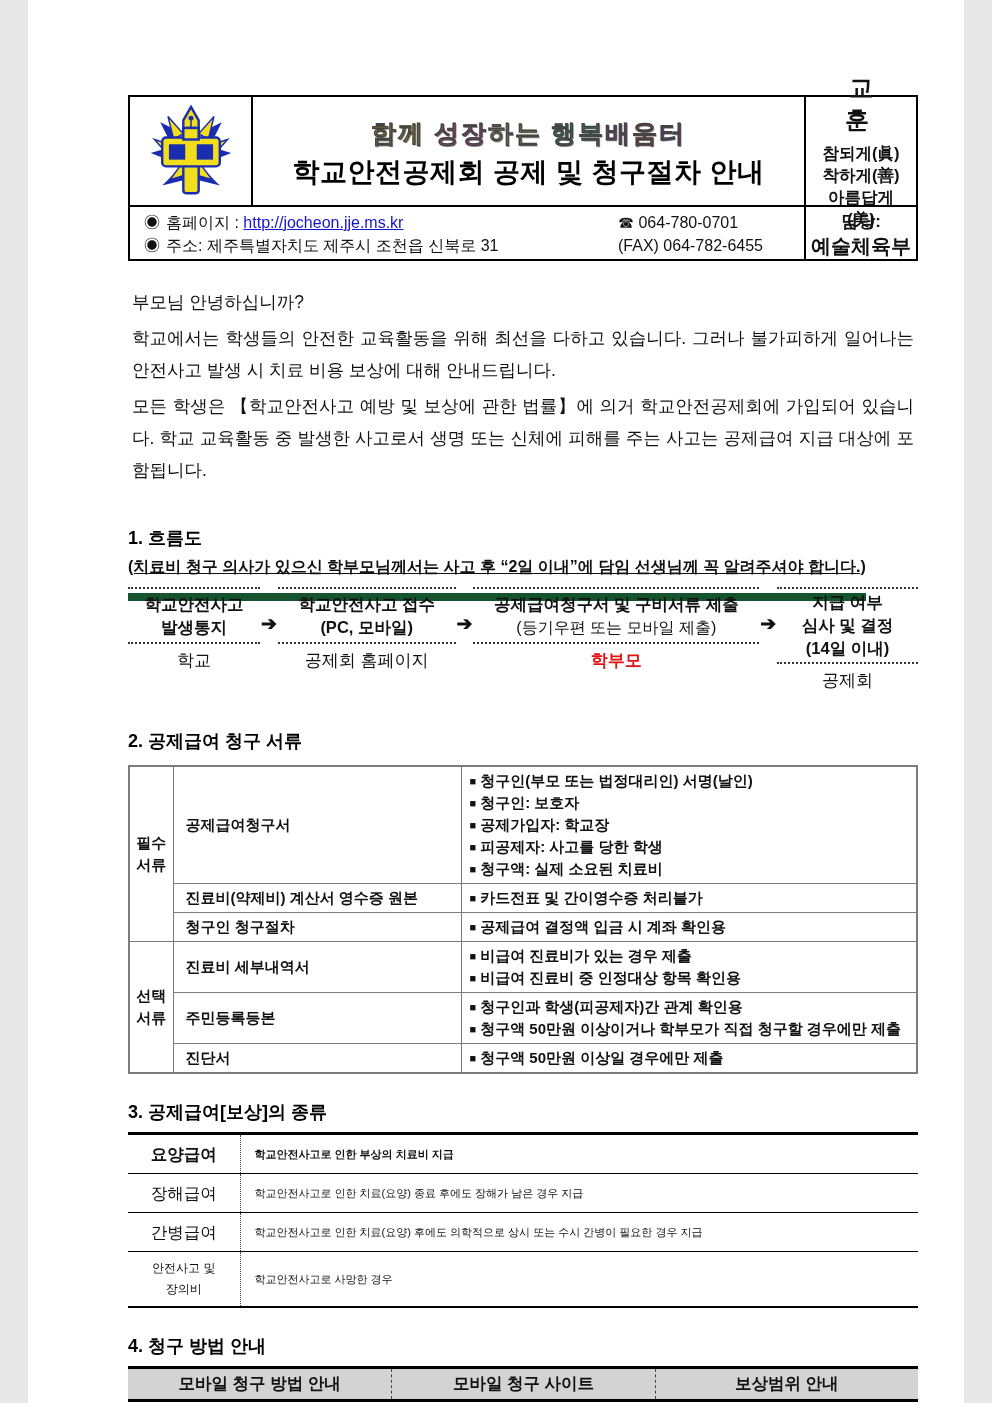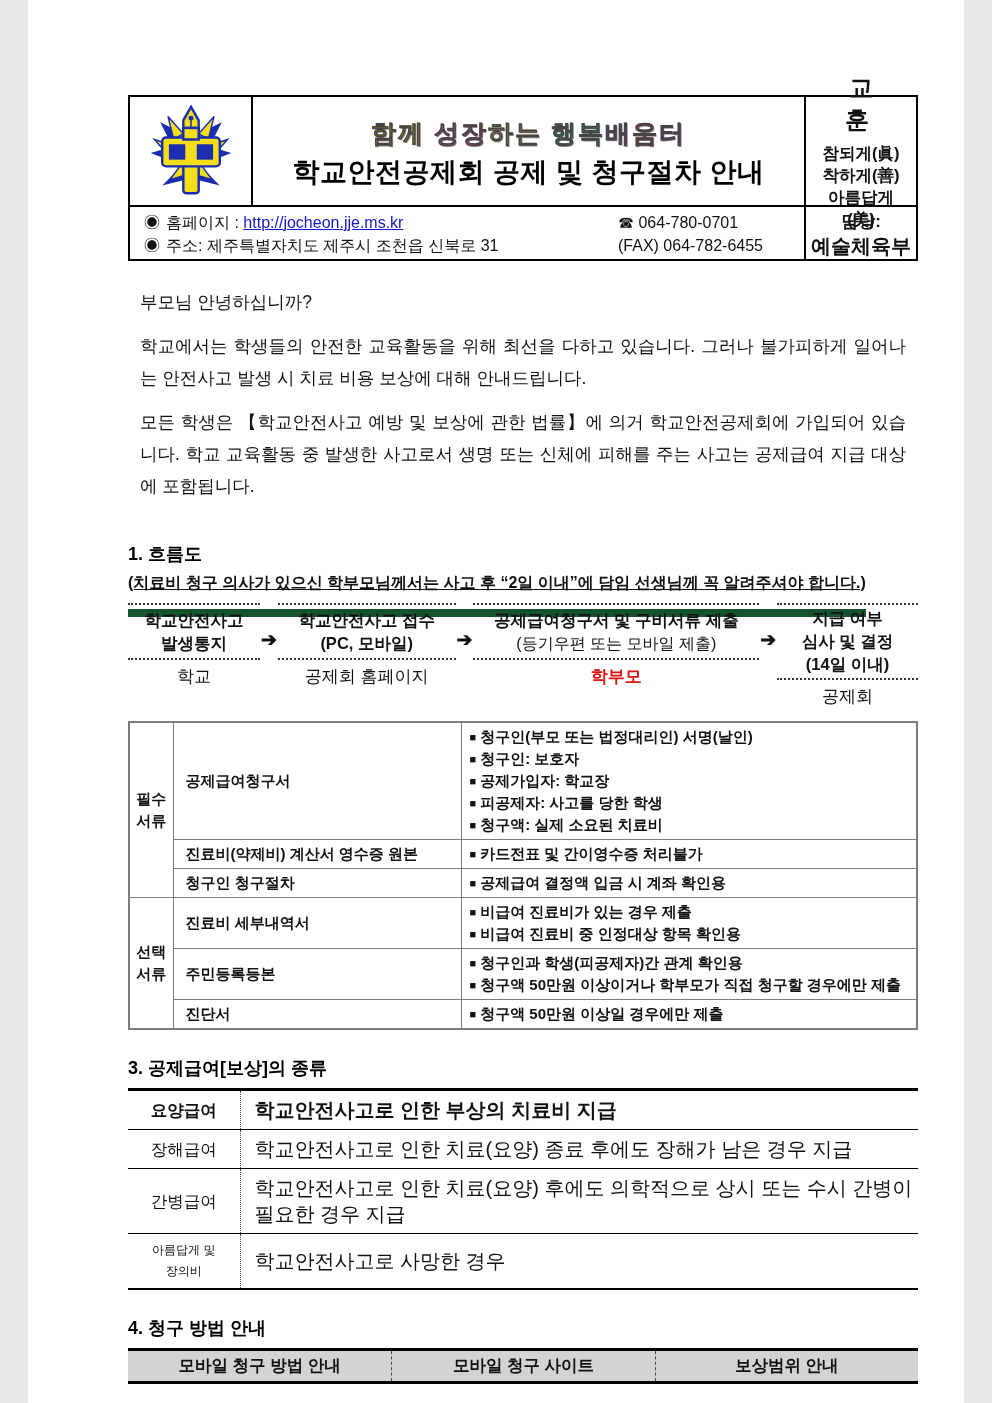--- a/index.html
+++ b/index.html
@@ -31,21 +31,21 @@
   .bullet-ico { margin-right:6px; }
   .homepage-link { color:#1414cc; text-decoration:underline; }
   .hdr-manager { grid-row:2; grid-column:3; border-left:2px solid #000; border-top:2px solid #000;
                  text-align:center; display:flex; flex-direction:column; justify-content:space-between;
                  padding:3px 0 3px 0; }
   .manager-label { font-size:17px; font-weight:bold; }
   .manager-value { font-size:20px; font-weight:bold; }
 
   
   .intro { margin-top:25px; font-size:17.5px; line-height:32px; text-align:justify; }
-  .intro p { margin:12px; }
+  .intro p { margin:4px; }
 
   
   .sec-h { font-size:18px; font-weight:bold; color:#000; }
   .s1-h { margin-top:40px; }
   .s1-note { margin-top:7px; font-size:16px; font-weight:bold; }
   .s1-note span { border-bottom:8px solid #14532d; padding-bottom:18px;text-decoration:underline; }
 
   
   .flow { display:flex; margin-top:9px; align-items:flex-start; }
   .flow-col { display:flex; flex-direction:column; }
@@ -69,21 +69,21 @@
   .note-line .sq { font-size:11px; margin-right:4px; vertical-align:1px; }
 
   
   .s3-h { margin-top:26px; }
   table.kinds { width:100%; border-collapse:collapse; margin-top:8px;
                 border-top:3px solid #000; border-bottom:2px solid #000; }
   table.kinds tr { border-bottom:1px solid #000; }
   table.kinds tr:last-child { border-bottom:none; }
   td.kind { width:112px; text-align:center; border-right:1px dotted #444;
             font-size:16.5px; padding:6px 2px; line-height:21px; }
-  td.kdesc { padding:6px 4px 6px 14px; font-size:20px; line-height:26px; }
+  td.kdesc { padding:6px 4px 6px 14px; font-size:11px; line-height:26px; }
   tr.bold-row td { font-weight:bold; }
   td.kind.small { font-size:12px; font-weight:normal; }
 
   
   .s4-h { margin-top:26px; }
   .qr-head { display:grid; grid-template-columns:1fr 1fr 1fr; margin-top:8px;
              background:#d3d3d3; border-top:3px solid #000; border-bottom:3px solid #000; }
   .qr-head-cell { text-align:center; font-weight:bold; font-size:16.5px; padding:4px 0; }
   .qr-head-cell + .qr-head-cell, .qr-cell + .qr-cell { border-left:1.5px dashed #444; }
 </style>
@@ -191,20 +191,21 @@
       </div>
       <div class="flow-arrow">➔</div>
       <div class="flow-col fc4">
         <div class="flow-step preline">지급 여부
 심사 및 결정
 (14일 이내)</div>
         <div class="flow-agent">공제회</div>
       </div>
     </div>
 
+    <div class="sec-h s2-h">2. 공제급여 청구 서류</div>
     <table class="docs">
       <tbody>
           <tr>
         <td class="grp preline" rowspan="3">필수
 서류</td>
         <td class="doc">공제급여청구서</td>
         <td class="notes">
           <div class="note-line"><span class="sq">■</span><span>청구인(부모 또는 법정대리인) 서명(날인)</span></div>
           <div class="note-line"><span class="sq">■</span><span>청구인: 보호자</span></div>
           <div class="note-line"><span class="sq">■</span><span>공제가입자: 학교장</span></div>
@@ -258,21 +259,21 @@
       </tr>
       <tr>
         <td class="kind">장해급여</td>
         <td class="kdesc">학교안전사고로 인한 치료(요양) 종료 후에도 장해가 남은 경우 지급</td>
       </tr>
       <tr>
         <td class="kind">간병급여</td>
         <td class="kdesc">학교안전사고로 인한 치료(요양) 후에도 의학적으로 상시 또는 수시 간병이 필요한 경우 지급</td>
       </tr>
       <tr>
-        <td class="kind small preline">아름답게 및
+        <td class="kind small preline">안전사고 및
 장의비</td>
         <td class="kdesc">학교안전사고로 사망한 경우</td>
       </tr>
     </tbody>
       </table>
 
     <div class="sec-h s4-h">4. 청구 방법 안내</div>
     <div class="qr-head">
       <div class="qr-head-cell">모바일 청구 방법 안내</div>
       <div class="qr-head-cell">모바일 청구 사이트</div>

